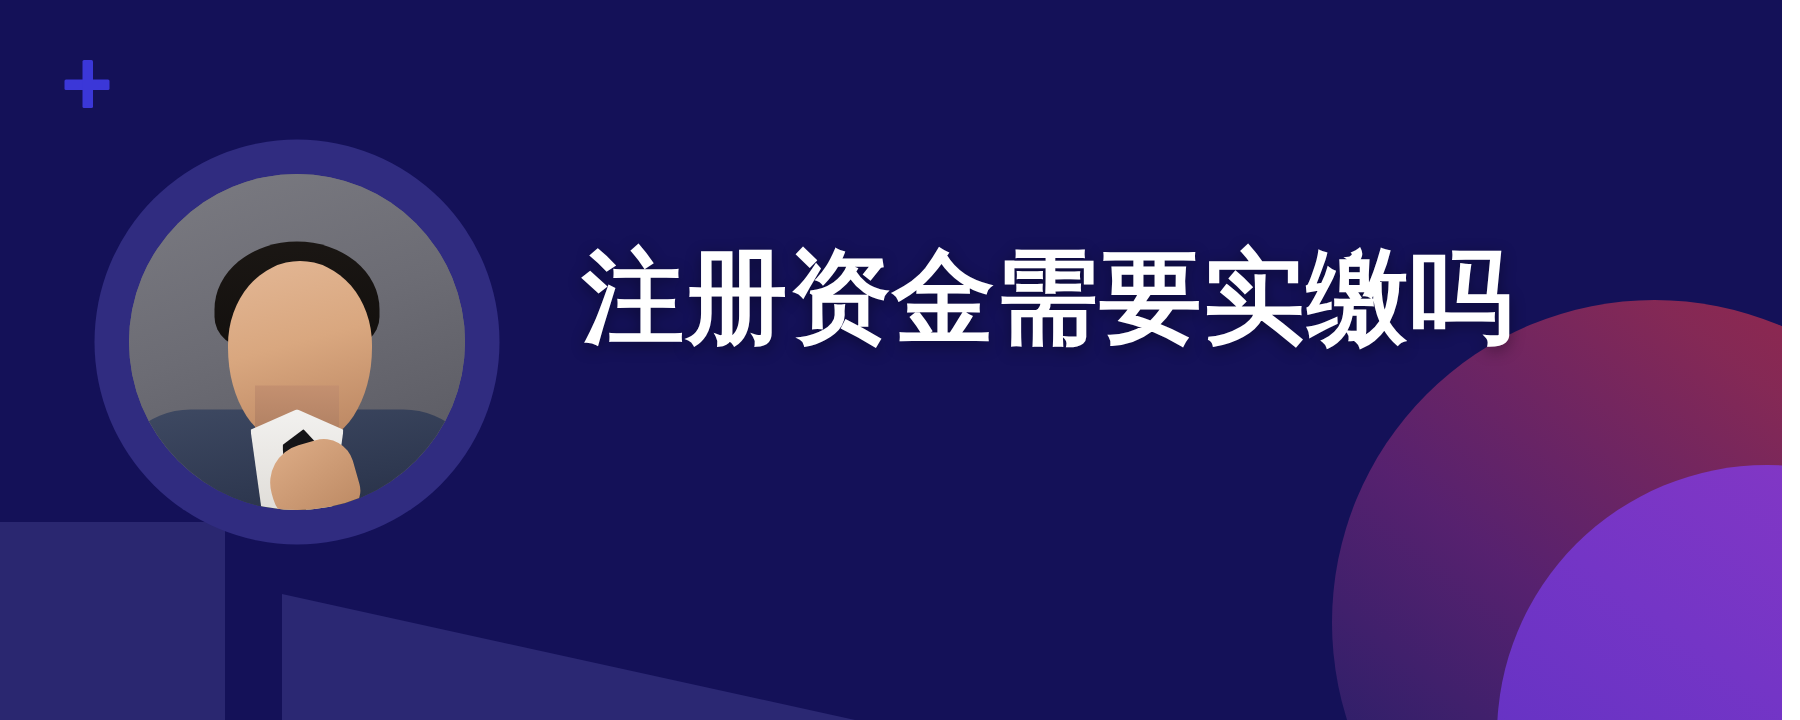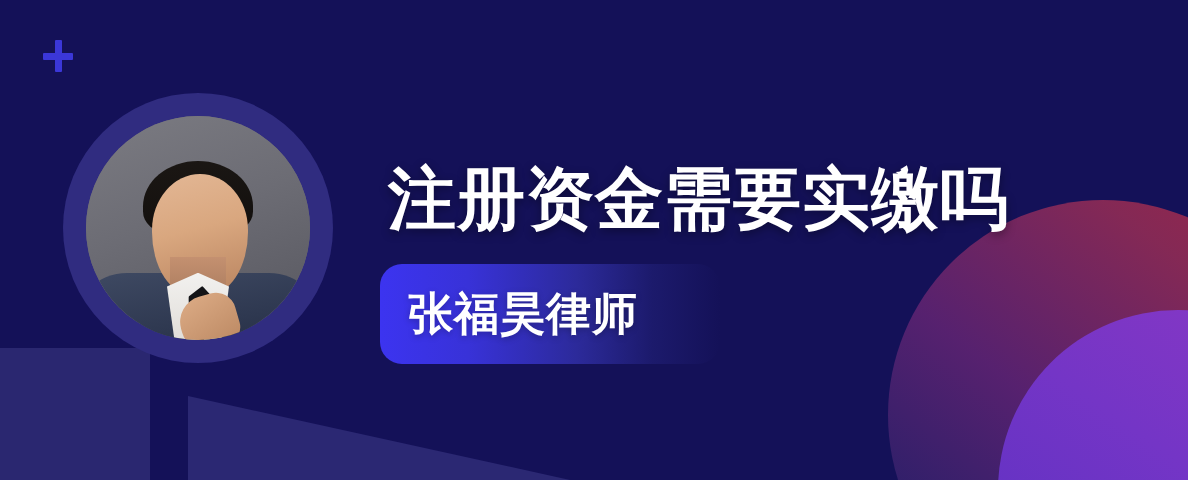--- a/index.html
+++ b/index.html
@@ -176,17 +176,14 @@
       <div class="head"></div>
       <div class="neck"></div>
       <div class="shirt"></div>
       <div class="tie"></div>
       <div class="hand"></div>
     </div>
   </div>
 
   <div class="deco" id="headline">注册资金需要实缴吗</div>
 
-  <div class="deco" id="name-badge">
-    <span id="name-badge-label">张福昊律师</span>
-  </div>
 
 </div>
 
 </body></html>

